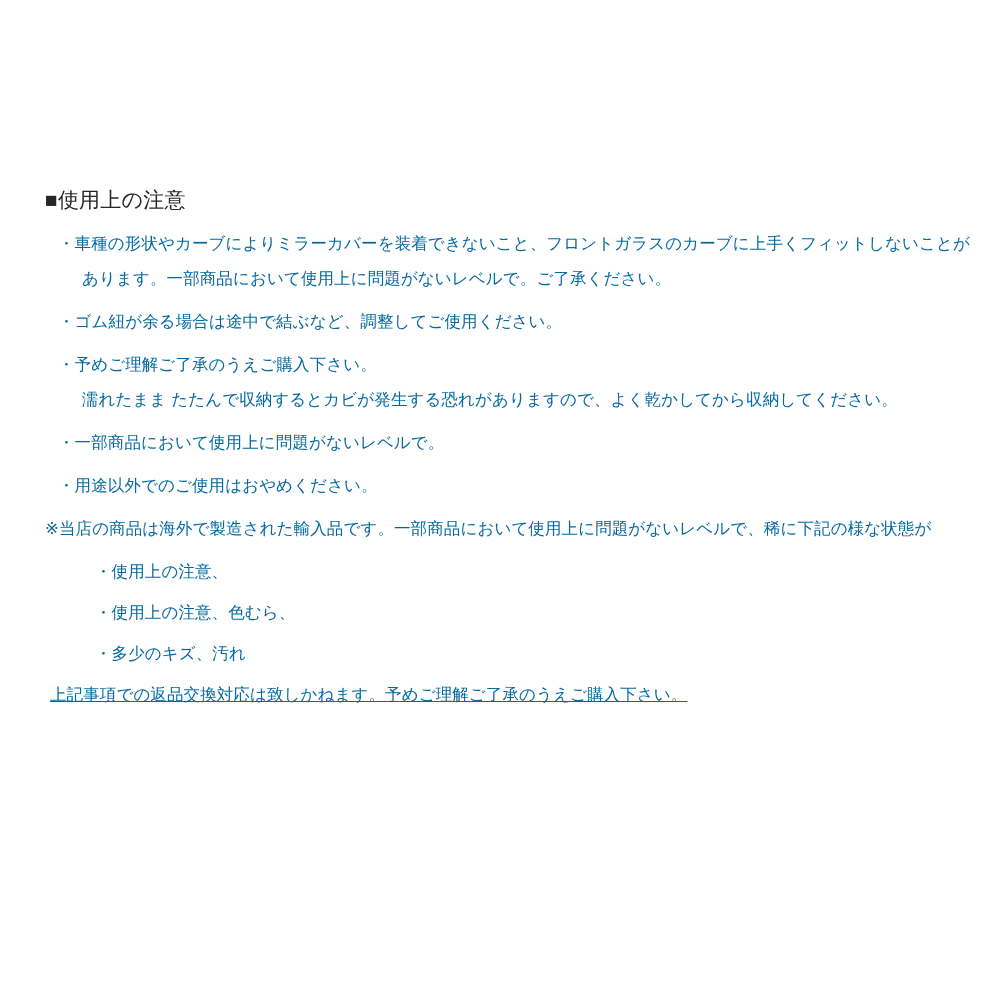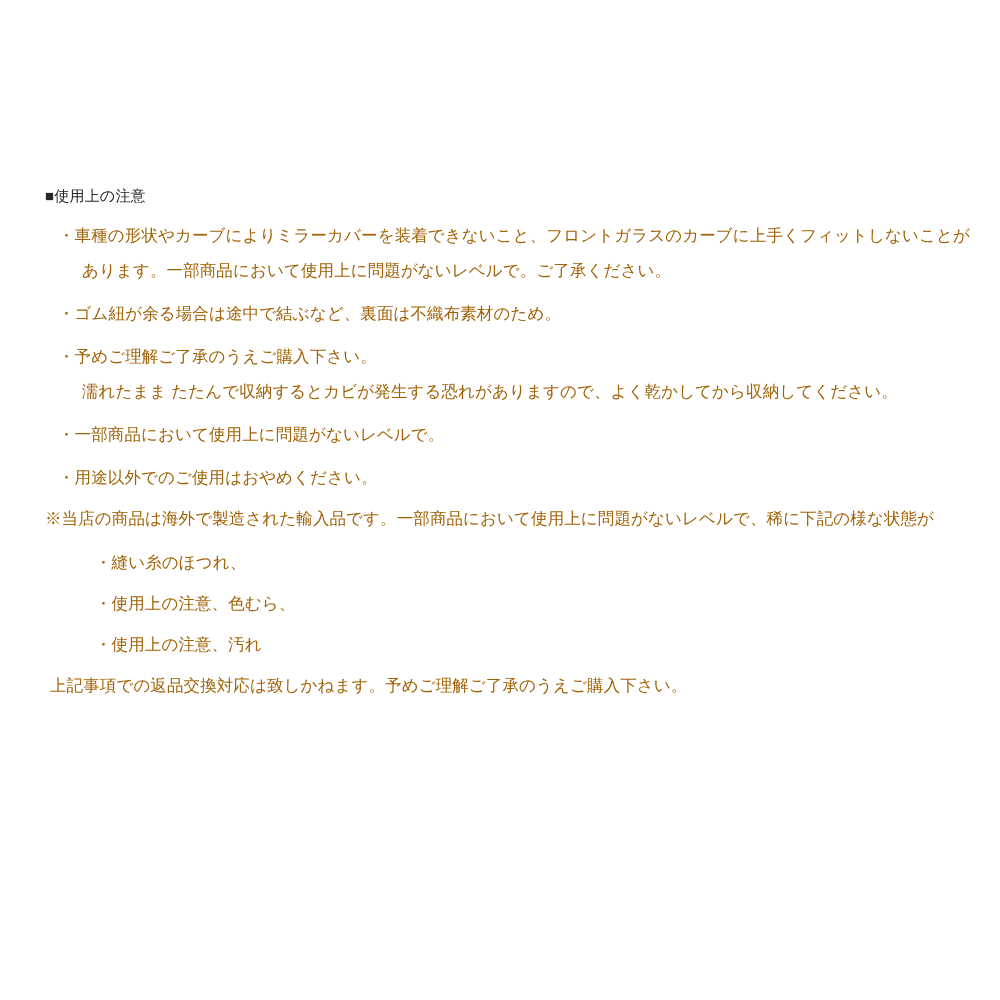--- a/index.html
+++ b/index.html
@@ -15,70 +15,70 @@
     overflow: hidden;
   }
   .page {
     position: relative;
     width: 1000px;
     height: 1000px;
     box-sizing: border-box;
     padding: 185px 45px 0 45px;
   }
   .section-heading {
-    font-size: 15px;
+    font-size: 21px;
     line-height: 1.4;
     color: #262626;
     margin: 0 0 18px 0;
     letter-spacing: 0.2px;
   }
   .bullet-line {
     font-size: 16.5px;
     line-height: 1.45;
-    color: #a16207;
+    color: #0369a1;
     margin: 0 0 19px 0;
     letter-spacing: 0.1px;
     white-space: nowrap;
   }
   .bullet-line.indent-1 {
     padding-left: 13px;
   }
   .bullet-line.cont {
     padding-left: 37px;
     margin-top: -8px;
   }
   .bullet-line.note {
     padding-left: 0px;
-    font-family: Liberation Mono, monospace;
   }
   .bullet-line.note-cont {
     padding-left: 37px;
     margin-top: -8px;
   }
   .bullet-line.sub {
     padding-left: 50px;
     margin-bottom: 17px;
   }
   .bullet-line.closing {
     padding-left: 5px;
     margin-top: 9px;
+    text-decoration: underline;
   }
 </style>
 </head>
 <body>
 
 <div class="page">
   <div class="section-heading">■使用上の注意</div>
   <div id="notes-container">
       <div class="bullet-line indent-1">・車種の形状やカーブによりミラーカバーを装着できないこと、フロントガラスのカーブに上手くフィットしないことが</div>
       <div class="bullet-line cont">あります。一部商品において使用上に問題がないレベルで。ご了承ください。</div>
-      <div class="bullet-line indent-1">・ゴム紐が余る場合は途中で結ぶなど、裏面は不織布素材のため。</div>
+      <div class="bullet-line indent-1">・ゴム紐が余る場合は途中で結ぶなど、調整してご使用ください。</div>
       <div class="bullet-line indent-1">・予めご理解ご了承のうえご購入下さい。</div>
       <div class="bullet-line cont">濡れたまま たたんで収納するとカビが発生する恐れがありますので、よく乾かしてから収納してください。</div>
       <div class="bullet-line indent-1">・一部商品において使用上に問題がないレベルで。</div>
       <div class="bullet-line indent-1">・用途以外でのご使用はおやめください。</div>
       <div class="bullet-line note">※当店の商品は海外で製造された輸入品です。一部商品において使用上に問題がないレベルで、稀に下記の様な状態が</div>
-      <div class="bullet-line sub">・縫い糸のほつれ、</div>
+      <div class="bullet-line sub">・使用上の注意、</div>
       <div class="bullet-line sub">・使用上の注意、色むら、</div>
-      <div class="bullet-line sub">・使用上の注意、汚れ</div>
+      <div class="bullet-line sub">・多少のキズ、汚れ</div>
       <div class="bullet-line closing">上記事項での返品交換対応は致しかねます。予めご理解ご了承のうえご購入下さい。</div>
     </div>
 </div>
 
 </body></html>

